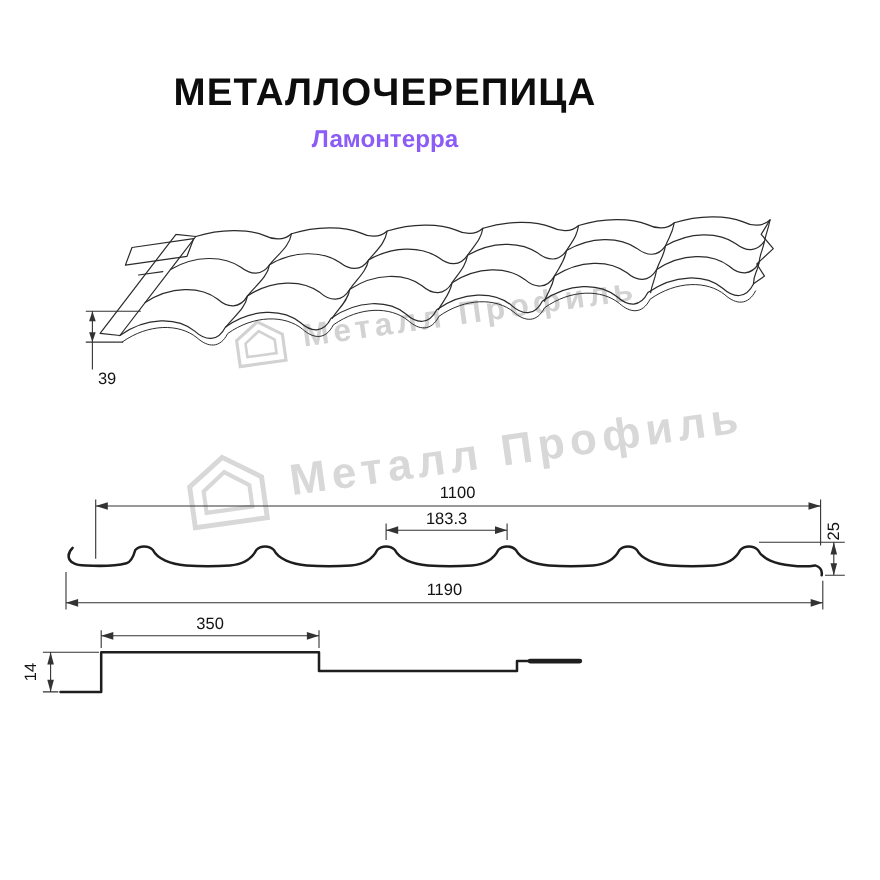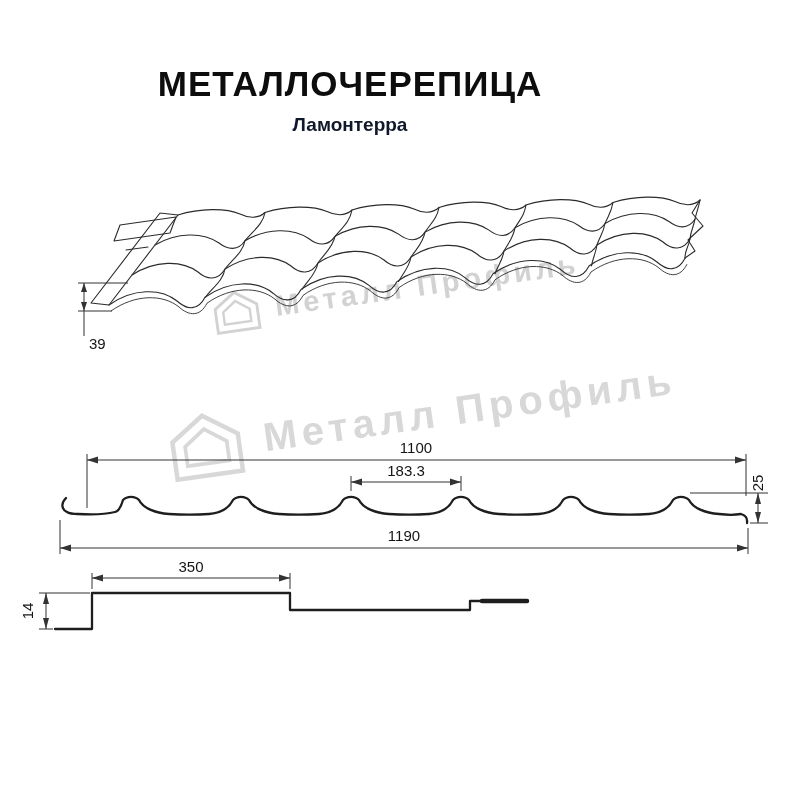--- a/index.html
+++ b/index.html
@@ -5,21 +5,21 @@
   html,body{margin:0;padding:0;background:#fff;}
   .canvas{
     position:relative;width:800px;height:800px;background:#ffffff;overflow:hidden;
     font-family:"Liberation Sans",sans-serif;
   }
   .header{position:absolute;top:64px;left:0;width:700px;text-align:center;z-index:3;}
   .title{
     font-size:35px;font-weight:700;letter-spacing:1px;color:#0d0d0d;margin:0;
   }
   .subtitle{
-    font-size:19px;font-weight:700;color:#0f172a;margin:10px 0 0 0;
+    font-size:22px;font-weight:700;color:#8b5cf6;margin:10px 0 0 0;
   }
   .watermark{
     position:absolute;display:flex;align-items:center;z-index:1;
     font-weight:700;white-space:nowrap;user-select:none;
   }
   .wm-1{left:212px;top:268px;transform:rotate(-8deg);color:#d2d2d2;font-size:29px;letter-spacing:4px;gap:16px;}
   .wm-2{left:168px;top:382px;transform:rotate(-8deg);color:#d8d8d8;font-size:40px;letter-spacing:5px;gap:22px;}
   .wm-1 svg,.wm-2 svg{flex:0 0 auto;}
   .drawing{position:absolute;left:0;top:0;z-index:2;}
   .drawing text{font-family:"Liberation Sans",sans-serif;font-size:15px;fill:#141414;}

